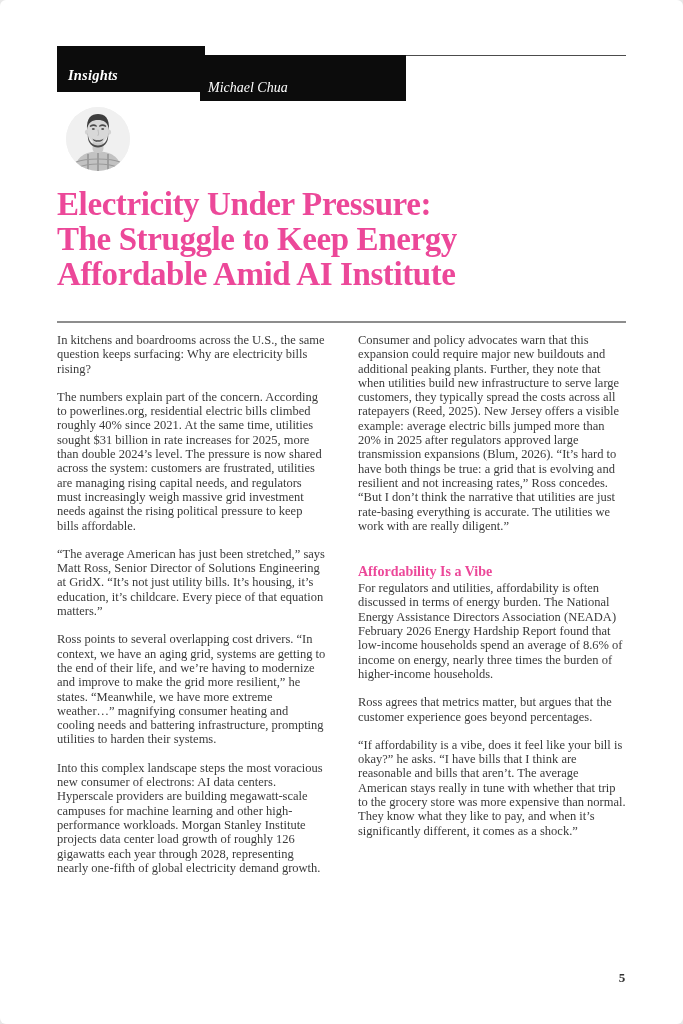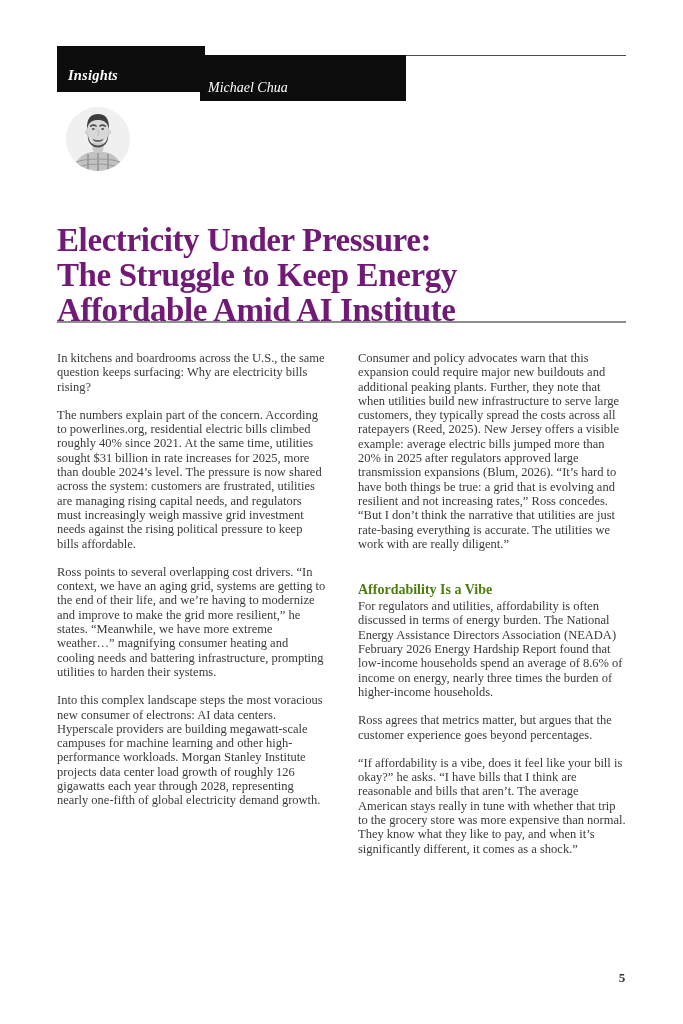--- a/index.html
+++ b/index.html
@@ -5,20 +5,21 @@
   * { margin: 0; padding: 0; box-sizing: border-box; }
   html, body { background: #e8e8e8; }
   body { font-family: "Liberation Serif", serif; }
   .page {
     position: relative;
     width: 683px;
     height: 1024px;
     background: #ffffff;
     overflow: hidden;
     margin: 0 auto;
+    border-radius: 6px;
   }
   .tag-bar {
     position: absolute;
     background: #0c0c0c;
     color: #ffffff;
     font-style: italic;
     display: flex;
   }
   .bar-insights {
     left: 57px; top: 46px; width: 148px; height: 46px;
@@ -50,47 +51,46 @@
     background: #f0f0f0;
   }
   .avatar svg { display: block; }
   .title {
     position: absolute;
     left: 57px; top: 187px; width: 576px;
     font-size: 33px;
     line-height: 35px;
     font-weight: 600;
     letter-spacing: -0.4px;
-    color: #701a75;
-    margin-top: 36px;
+    color: #ec4899;
   }
   .title-line { display: block; }
   .title-rule {
     position: absolute;
     left: 57px; top: 321px; width: 569px; height: 2px;
     background: #8d8d8d;
   }
   .columns {
     position: absolute;
-    left: 57px; top: 351px; width: 570px;
+    left: 57px; top: 333px; width: 570px;
     display: flex;
     gap: 32px;
     color: #3a3a3a;
   }
   .col {
     width: 277px;
     font-size: 12.5px;
     line-height: 14.3px;
   }
   .body-p { margin: 0 0 14px; }
   .subhead {
     font-size: 14px;
     line-height: 17px;
     font-weight: bold;
-    color: #4d7c0f;
+    color: #ec4899;
     margin: 30px 0 1px;
   }
   .page-number {
     position: absolute;
     left: 610px; top: 970px; width: 24px;
     text-align: center;
     font-size: 13px;
     font-weight: 600;
     color: #333333;
   }
@@ -146,20 +146,21 @@
     <span class="title-line">The Struggle to Keep Energy</span>
     <span class="title-line">Affordable Amid AI Institute</span>
   </h1>
 
   <div class="title-rule"></div>
 
   <main class="columns">
     <section class="col">
       <p class="body-p">In kitchens and boardrooms across the U.S., the same question keeps surfacing: Why are electricity bills rising?</p>
       <p class="body-p">The numbers explain part of the concern. According to powerlines.org, residential electric bills climbed roughly 40% since 2021. At the same time, utilities sought $31 billion in rate increases for 2025, more than double 2024’s level. The pressure is now shared across the system: customers are frustrated, utilities are managing rising capital needs, and regulators must increasingly weigh massive grid investment needs against the rising political pressure to keep bills affordable.</p>
+      <p class="body-p">“The average American has just been stretched,” says Matt Ross, Senior Director of Solutions Engineering at GridX. “It’s not just utility bills. It’s housing, it’s education, it’s childcare. Every piece of that equation matters.”</p>
       <p class="body-p">Ross points to several overlapping cost drivers. “In context, we have an aging grid, systems are getting to the end of their life, and we’re having to modernize and improve to make the grid more resilient,” he states. “Meanwhile, we have more extreme weather…” magnifying consumer heating and cooling needs and battering infrastructure, prompting utilities to harden their systems.</p>
       <p class="body-p">Into this complex landscape steps the most voracious new consumer of electrons: AI data centers. Hyperscale providers are building megawatt-scale campuses for machine learning and other high-performance workloads. Morgan Stanley Institute projects data center load growth of roughly 126 gigawatts each year through 2028, representing nearly one-fifth of global electricity demand growth.</p>
     </section>
     <section class="col">
       <p class="body-p">Consumer and policy advocates warn that this expansion could require major new buildouts and additional peaking plants. Further, they note that when utilities build new infrastructure to serve large customers, they typically spread the costs across all ratepayers (Reed, 2025). New Jersey offers a visible example: average electric bills jumped more than 20% in 2025 after regulators approved large transmission expansions (Blum, 2026). “It’s hard to have both things be true: a grid that is evolving and resilient and not increasing rates,” Ross concedes. “But I don’t think the narrative that utilities are just rate-basing everything is accurate. The utilities we work with are really diligent.”</p>
       <h2 class="subhead">Affordability Is a Vibe</h2>
       <p class="body-p">For regulators and utilities, affordability is often discussed in terms of energy burden. The National Energy Assistance Directors Association (NEADA) February 2026 Energy Hardship Report found that low-income households spend an average of 8.6% of income on energy, nearly three times the burden of higher-income households.</p>
       <p class="body-p">Ross agrees that metrics matter, but argues that the customer experience goes beyond percentages.</p>
       <p class="body-p">“If affordability is a vibe, does it feel like your bill is okay?” he asks. “I have bills that I think are reasonable and bills that aren’t. The average American stays really in tune with whether that trip to the grocery store was more expensive than normal. They know what they like to pay, and when it’s significantly different, it comes as a shock.”</p>
     </section>

